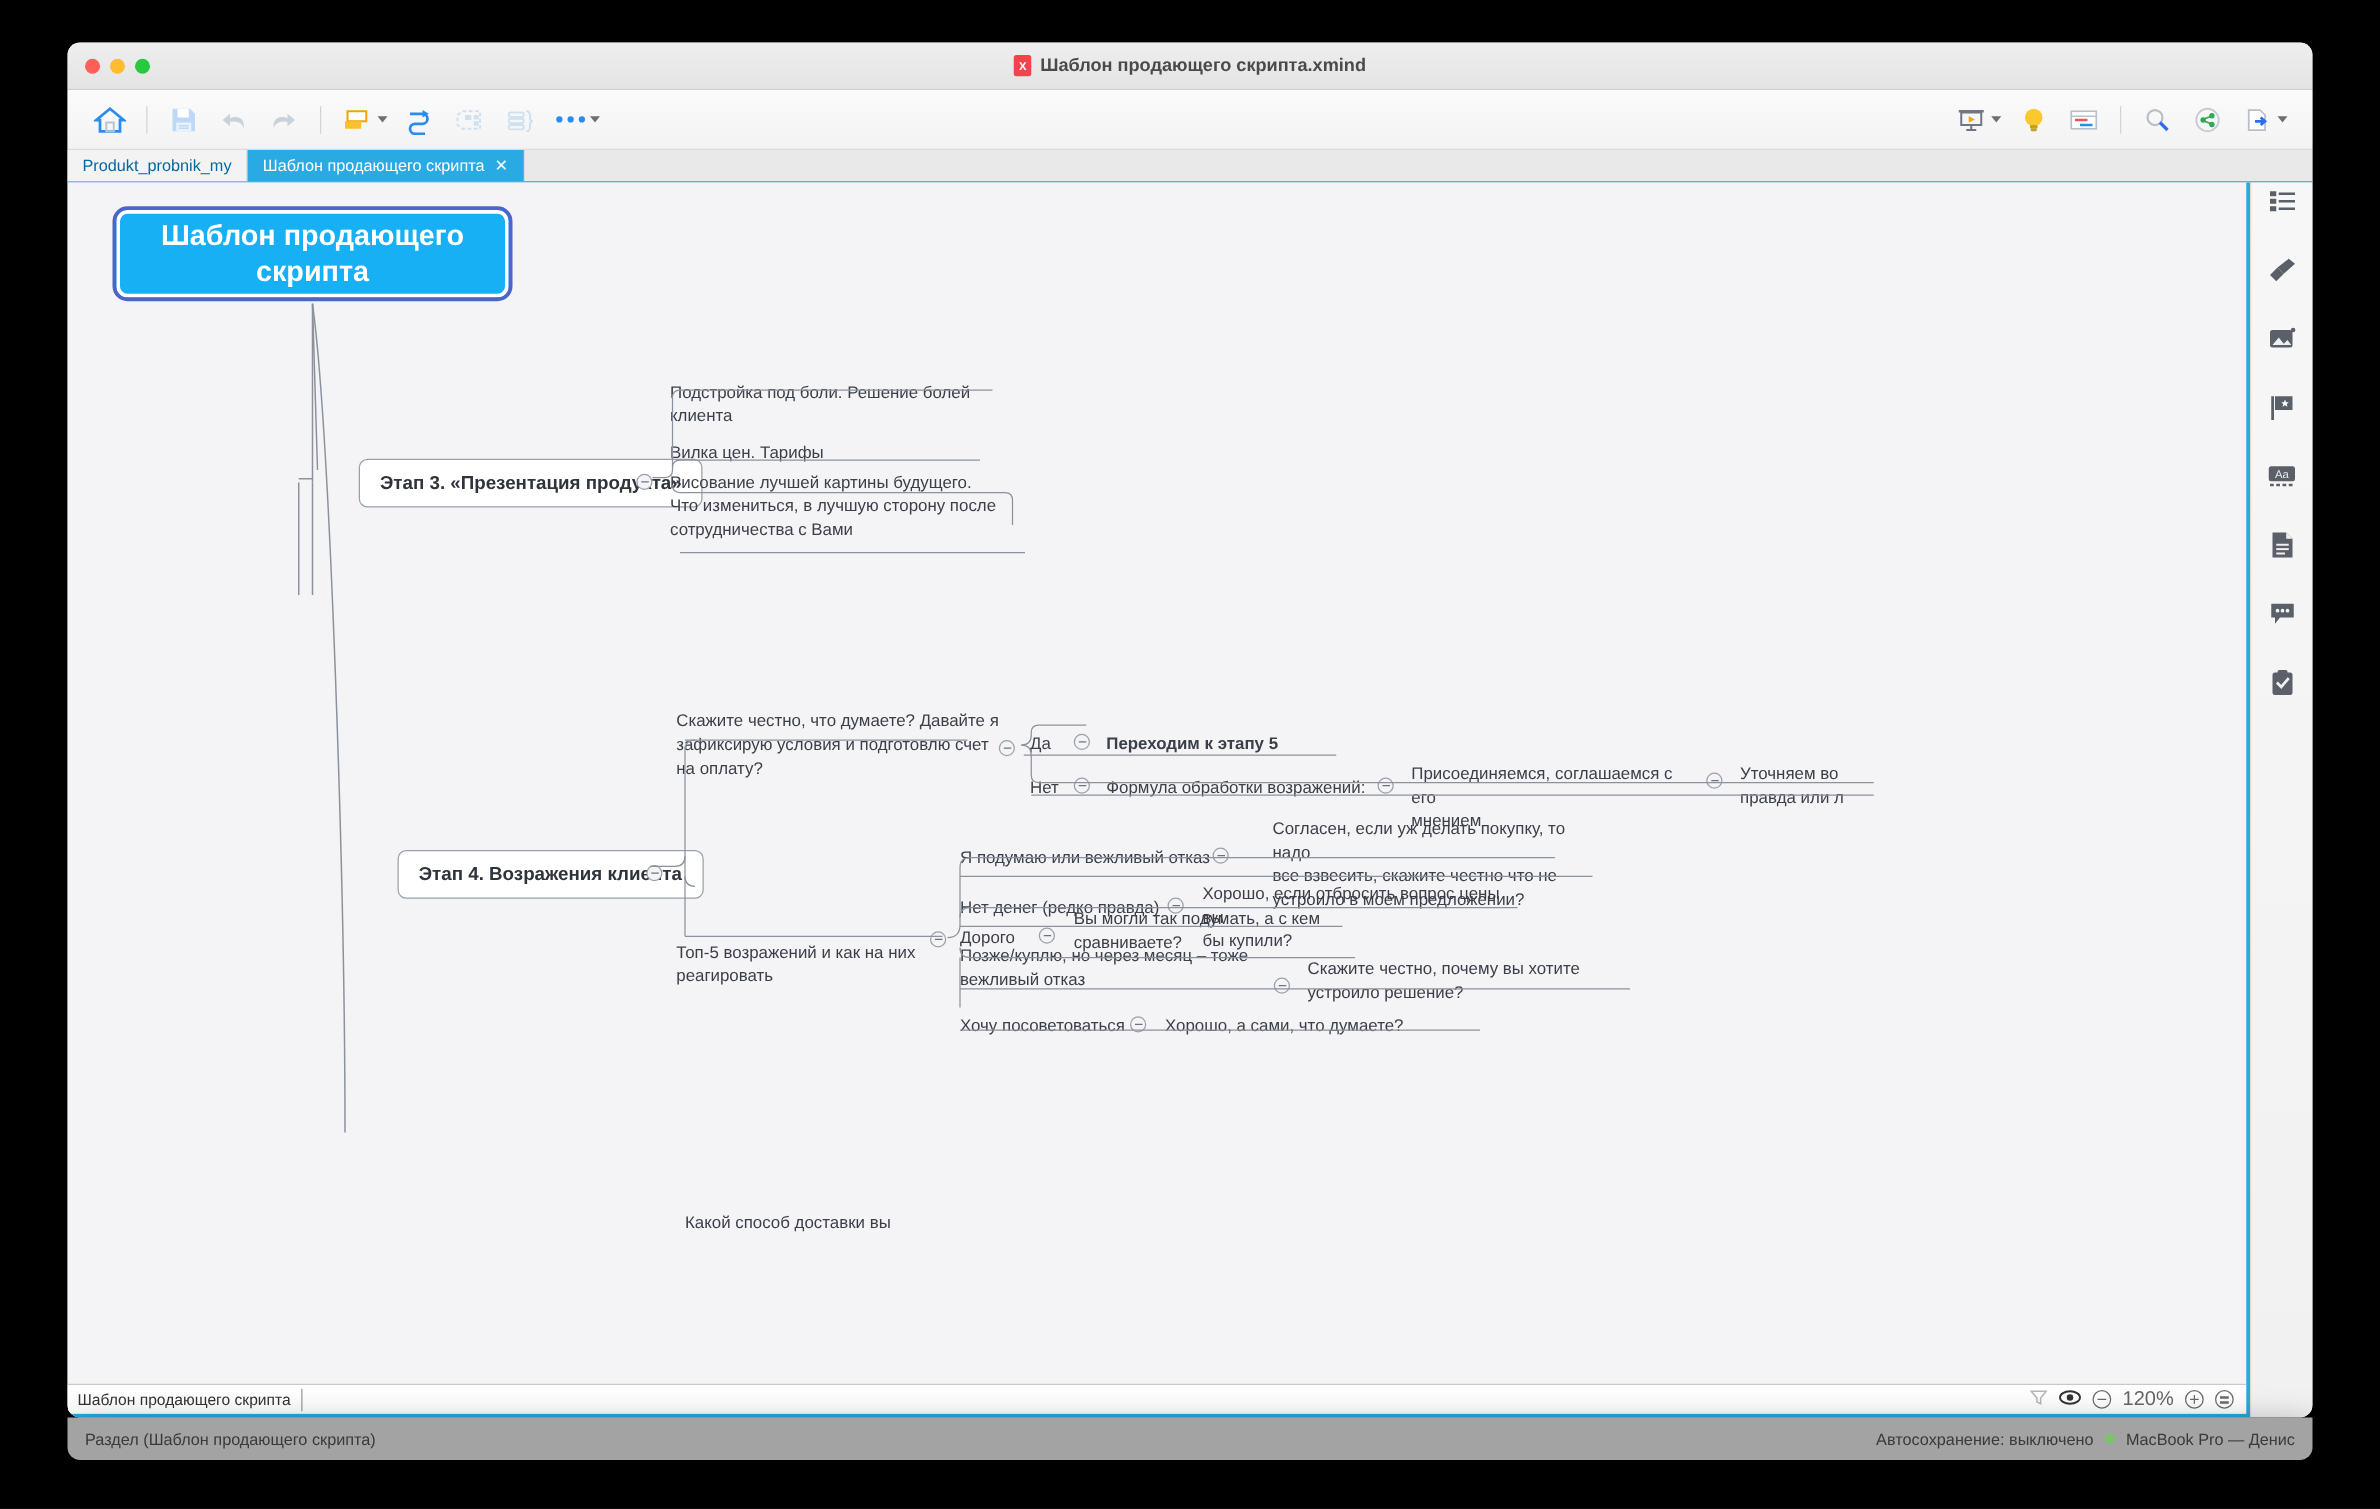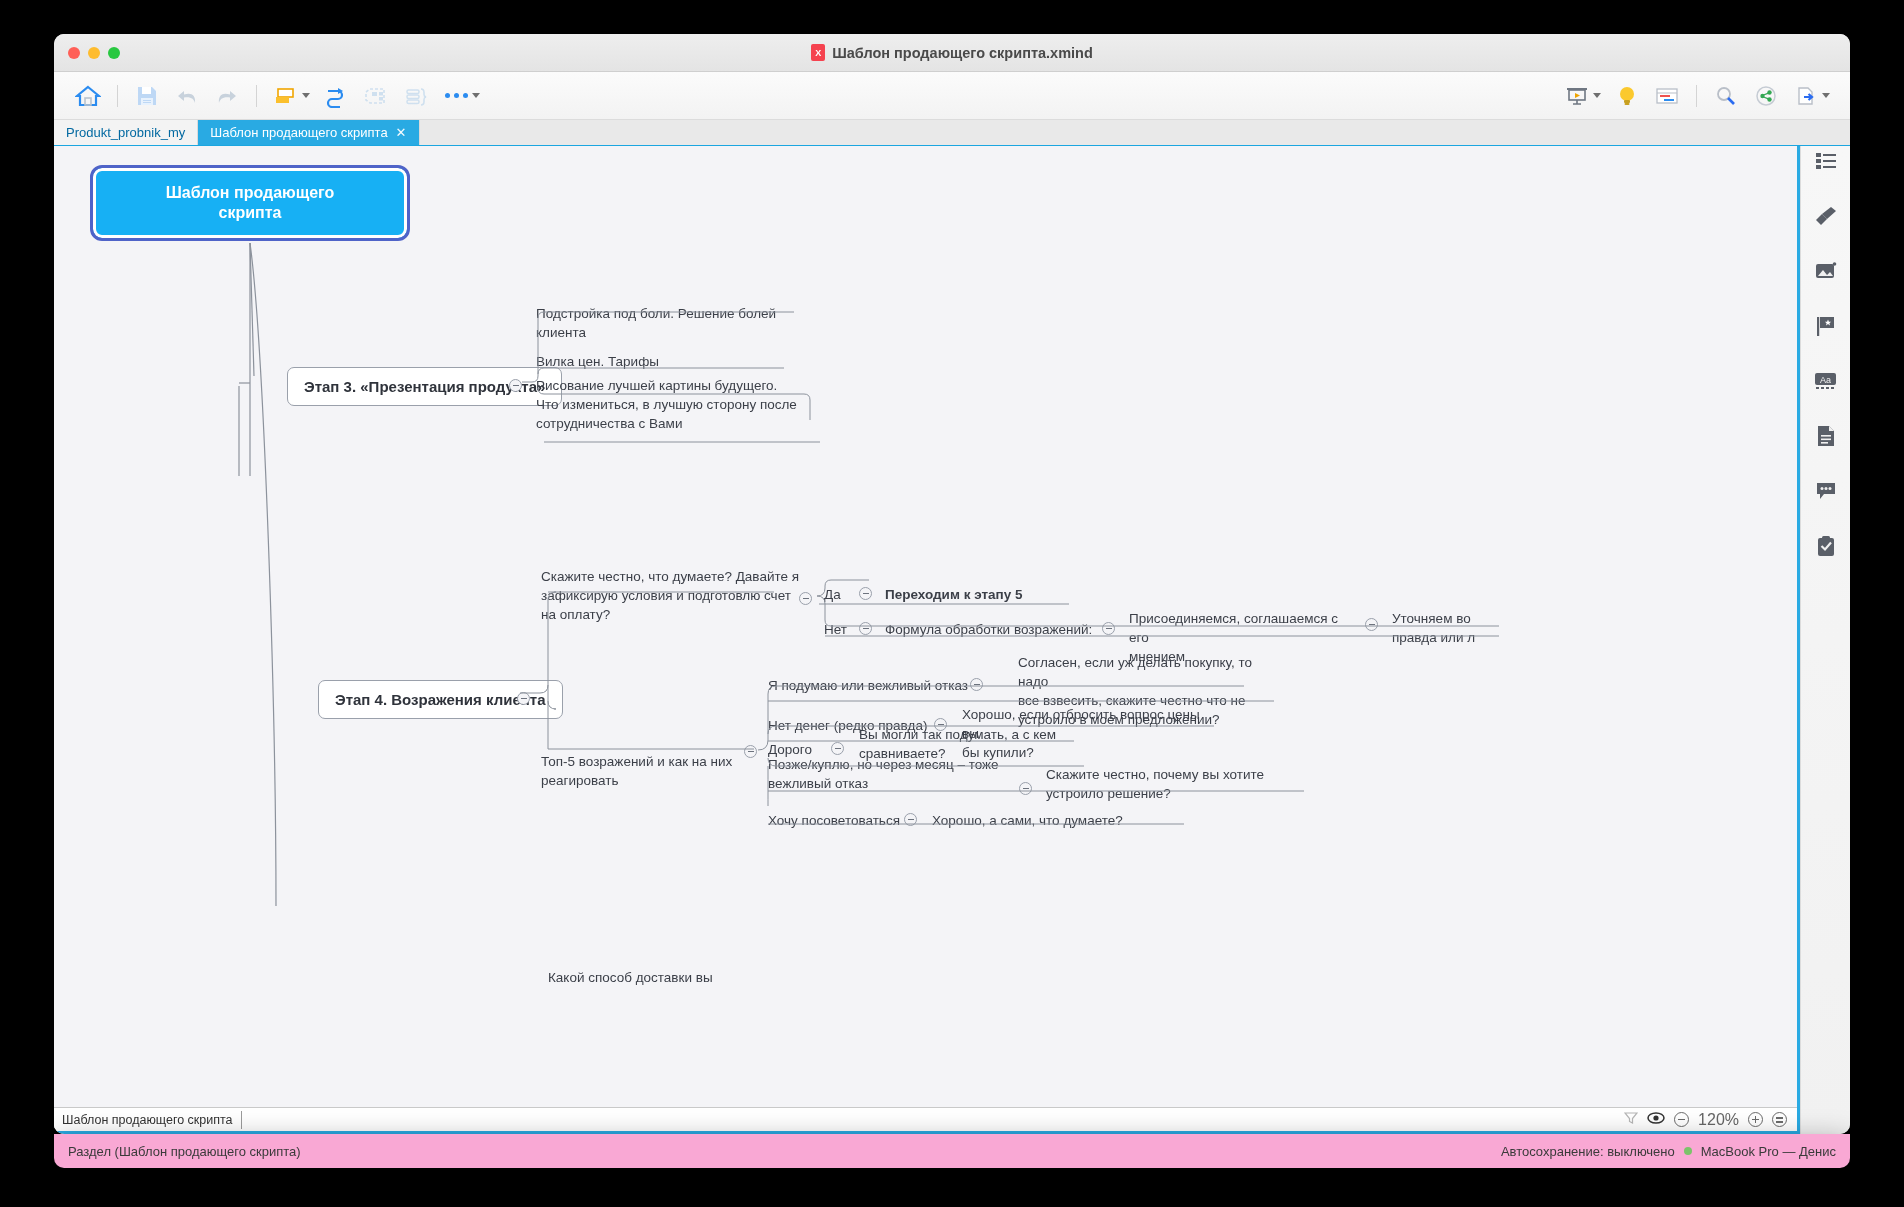--- a/index.html
+++ b/index.html
@@ -141,21 +141,21 @@
   #central {
     position: absolute;
     left: 36px; top: 19px;
     width: 320px; height: 76px;
     background: #17b0f4;
     border: 3px solid #4f63c8;
     border-radius: 12px;
     box-shadow: 0 0 0 3px #ffffff inset;
     display: flex; align-items: center; justify-content: center;
     text-align: center;
-    color: #fff; font-weight: bold; font-size: 16px; line-height: 1.25;
+    color: #fff; font-weight: bold; font-size: 23px; line-height: 1.25;
     white-space: pre-line;
   }
 
   
   .toggle {
     position: absolute;
     width: 13px; height: 13px;
     border: 1px solid #9aa0ab; border-radius: 50%;
     background: #f4f4f7;
     cursor: pointer;
@@ -196,21 +196,21 @@
   .circ.lines::before { top:4px; }
   .circ.lines::after {
     content:""; position:absolute; left:2.5px; top:8px;
     width:7px; height:1.6px; background:#6b6b6b;
   }
 
   
   #statusbar {
     position: absolute; left: 54px; right: 54px;
     top: 1134px; height: 34px;
-    background: #f9a8d4;
+    background: #a3a3a3;
     border-bottom-left-radius: 10px; border-bottom-right-radius: 10px;
     display: flex; align-items: center;
     font-size: 13px; color: #3a3a3a;
     padding: 0 14px;
     box-shadow: 0 8px 30px rgba(0,0,0,.4);
   }
   #status-right { margin-left: auto; display: flex; align-items: center; gap: 9px; }
   .greendot { width: 8px; height: 8px; border-radius: 50%; background: #7cc36a; }
 </style>
 </head>

